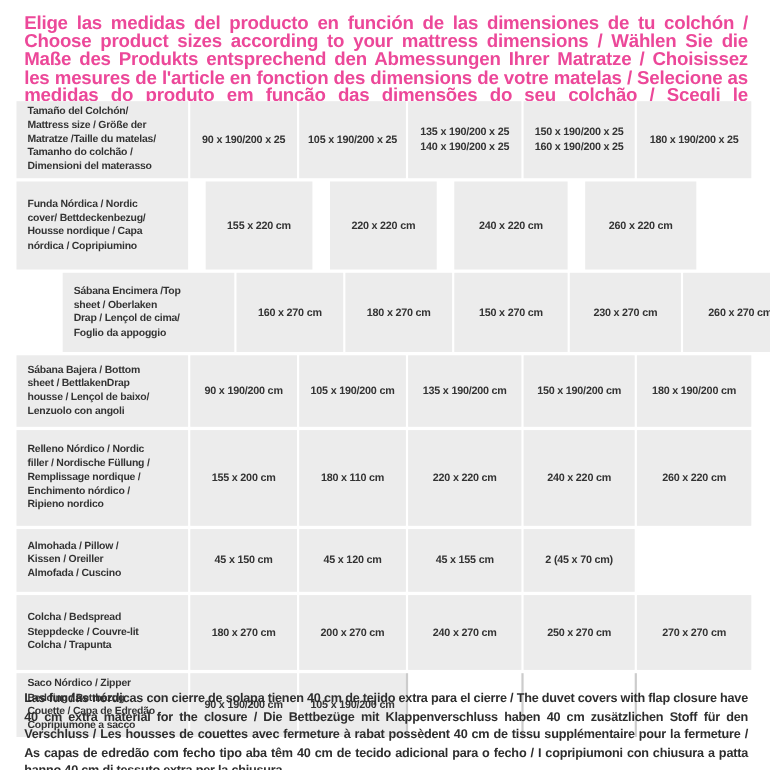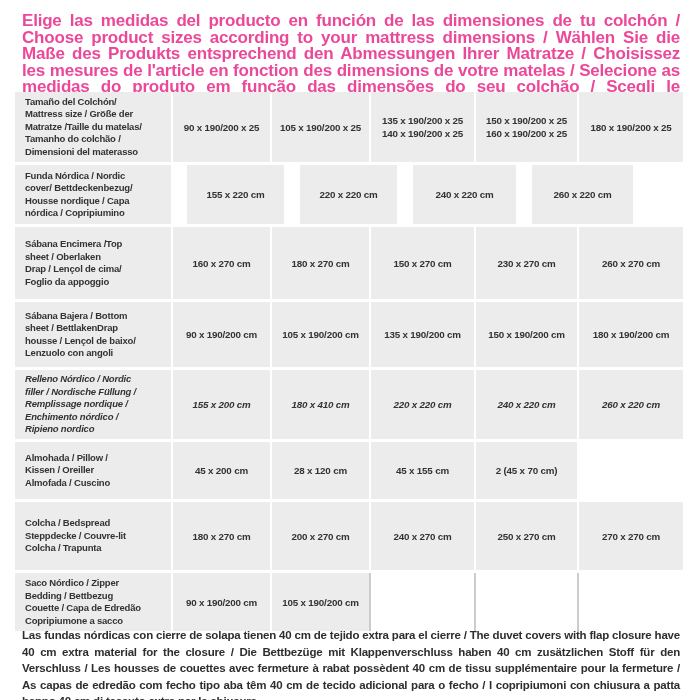--- a/index.html
+++ b/index.html
@@ -24,24 +24,24 @@
     left:15px;top:92px;width:670px;
     display:flex;flex-direction:column;row-gap:3px;
   }
   .row{
     display:grid;
     grid-template-columns:156px 97px 97px 103px 101px 104px;
     column-gap:2px;
     background:#ffffff;
   }
   .row1{height:70px;}
-  .row2{height:59px;gap:16px;}
-  .row3{height:72px;}
+  .row2{height:80px;gap:16px;}
+  .row3{height:72px;margin-left:42px;}
   .row4{height:65px;}
-  .row5{height:69px;font-style:italic;}
+  .row5{height:87px;}
   .row6{height:57px;}
   .row7{height:68px;}
   .row8{height:58px;}
   .cell{
     background:#ececec;
     display:flex;align-items:center;
     white-space:pre-line;
     font-size:9.5px;line-height:12.5px;
     color:#333333;
   }
@@ -122,31 +122,31 @@
       <div class="cell data">150 x 190/200 cm</div>
       <div class="cell data">180 x 190/200 cm</div>
     </div>
     <div class="row row5">
       <div class="cell label">Relleno Nórdico / Nordic
 filler / Nordische Füllung /
 Remplissage nordique /
 Enchimento nórdico /
 Ripieno nordico</div>
       <div class="cell data">155 x 200 cm</div>
-      <div class="cell data">180 x 410 cm</div>
+      <div class="cell data">180 x 110 cm</div>
       <div class="cell data">220 x 220 cm</div>
       <div class="cell data">240 x 220 cm</div>
       <div class="cell data">260 x 220 cm</div>
     </div>
     <div class="row row6">
       <div class="cell label">Almohada  / Pillow /
 Kissen / Oreiller
 Almofada / Cuscino</div>
-      <div class="cell data">45 x 200 cm</div>
-      <div class="cell data">28 x 120 cm</div>
+      <div class="cell data">45 x 150 cm</div>
+      <div class="cell data">45 x 120 cm</div>
       <div class="cell data">45 x 155 cm</div>
       <div class="cell data">2 (45 x 70 cm)</div>
     </div>
     <div class="row row7">
       <div class="cell label">Colcha / Bedspread
 Steppdecke / Couvre-lit
 Colcha / Trapunta</div>
       <div class="cell data">180 x 270 cm</div>
       <div class="cell data">200 x 270 cm</div>
       <div class="cell data">240 x 270 cm</div>

